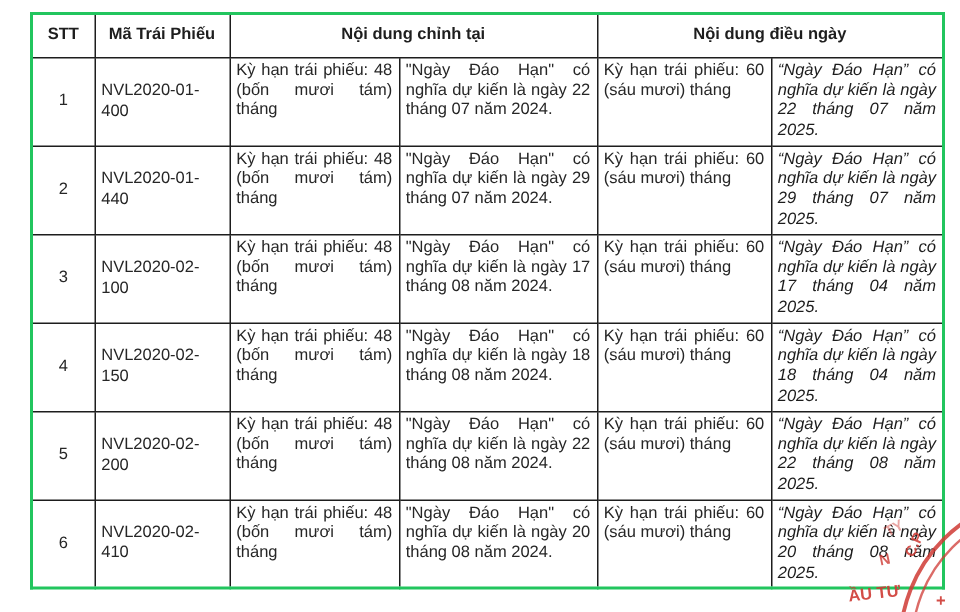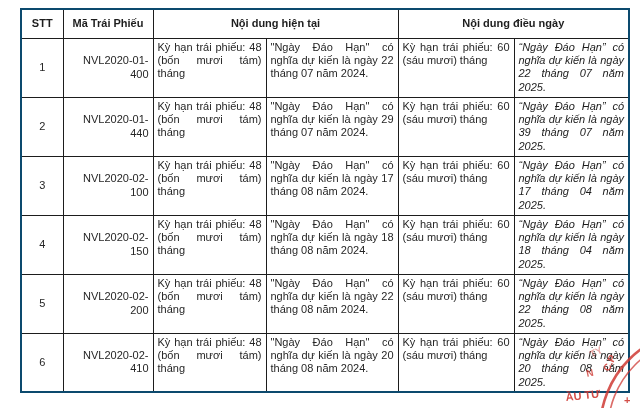--- a/index.html
+++ b/index.html
@@ -20,36 +20,36 @@
     background:#fff;
   }
   table.doc-table th,
   table.doc-table td{
     border:1.6px solid #1d1d1d;
     font-size:11px;
     line-height:13.4px;
     padding:2px 4px;
     overflow:hidden;
   }
-  table.doc-table{border:2px solid #0c4a6e;padding-left:29px;}
+  table.doc-table{border:2px solid #22c55e;padding-left:29px;}
   tr.hdr{height:29px;}
   tr.row{height:59px;}
   th.hcell{
     font-size:11.5px;
     font-weight:bold;
     text-align:center;
     vertical-align:middle;
     color:#1e1e1e;
   }
   td.stt{
     text-align:center;
     vertical-align:middle;
   }
   td.code{
-    text-align:right;
+    text-align:left;
     vertical-align:middle;
     word-break:keep-all;
   }
   td.txt{
     text-align:justify;
     vertical-align:top;
   }
   td.adj{
     text-align:justify;
     vertical-align:top;
@@ -79,40 +79,40 @@
       <col style="width:90px">
       <col style="width:113px">
       <col style="width:132px">
       <col style="width:116px">
       <col style="width:115px">
     </colgroup>
     <tbody>
       <tr class="hdr">
         <th class="hcell">STT</th>
         <th class="hcell">Mã Trái Phiếu</th>
-        <th class="hcell" colspan="2">Nội dung hiện tại</th>
+        <th class="hcell" colspan="2">Nội dung chỉnh tại</th>
         <th class="hcell" colspan="2">Nội dung điều ngày</th>
       </tr>
 
       <tr class="row">
         <td class="stt">1</td>
         <td class="code">NVL2020-01-400</td>
         <td class="txt">Kỳ hạn trái phiếu: 48 (bốn mươi tám) tháng</td>
         <td class="txt">"Ngày Đáo Hạn" có nghĩa dự kiến là ngày 22 tháng 07 năm 2024.</td>
         <td class="txt">Kỳ hạn trái phiếu: 60 (sáu mươi) tháng</td>
         <td class="adj">“Ngày Đáo Hạn” có nghĩa dự kiến là ngày 22 tháng 07 năm 2025.</td>
       </tr>
 
       <tr class="row">
         <td class="stt">2</td>
         <td class="code">NVL2020-01-440</td>
         <td class="txt">Kỳ hạn trái phiếu: 48 (bốn mươi tám) tháng</td>
         <td class="txt">"Ngày Đáo Hạn" có nghĩa dự kiến là ngày 29 tháng 07 năm 2024.</td>
         <td class="txt">Kỳ hạn trái phiếu: 60 (sáu mươi) tháng</td>
-        <td class="adj">“Ngày Đáo Hạn” có nghĩa dự kiến là ngày 39 tháng 07 năm 2025.</td>
+        <td class="adj">“Ngày Đáo Hạn” có nghĩa dự kiến là ngày 29 tháng 07 năm 2025.</td>
       </tr>
 
       <tr class="row">
         <td class="stt">3</td>
         <td class="code">NVL2020-02-100</td>
         <td class="txt">Kỳ hạn trái phiếu: 48 (bốn mươi tám) tháng</td>
         <td class="txt">"Ngày Đáo Hạn" có nghĩa dự kiến là ngày 17 tháng 08 năm 2024.</td>
         <td class="txt">Kỳ hạn trái phiếu: 60 (sáu mươi) tháng</td>
         <td class="adj">“Ngày Đáo Hạn” có nghĩa dự kiến là ngày 17 tháng 04 năm 2025.</td>
       </tr>

